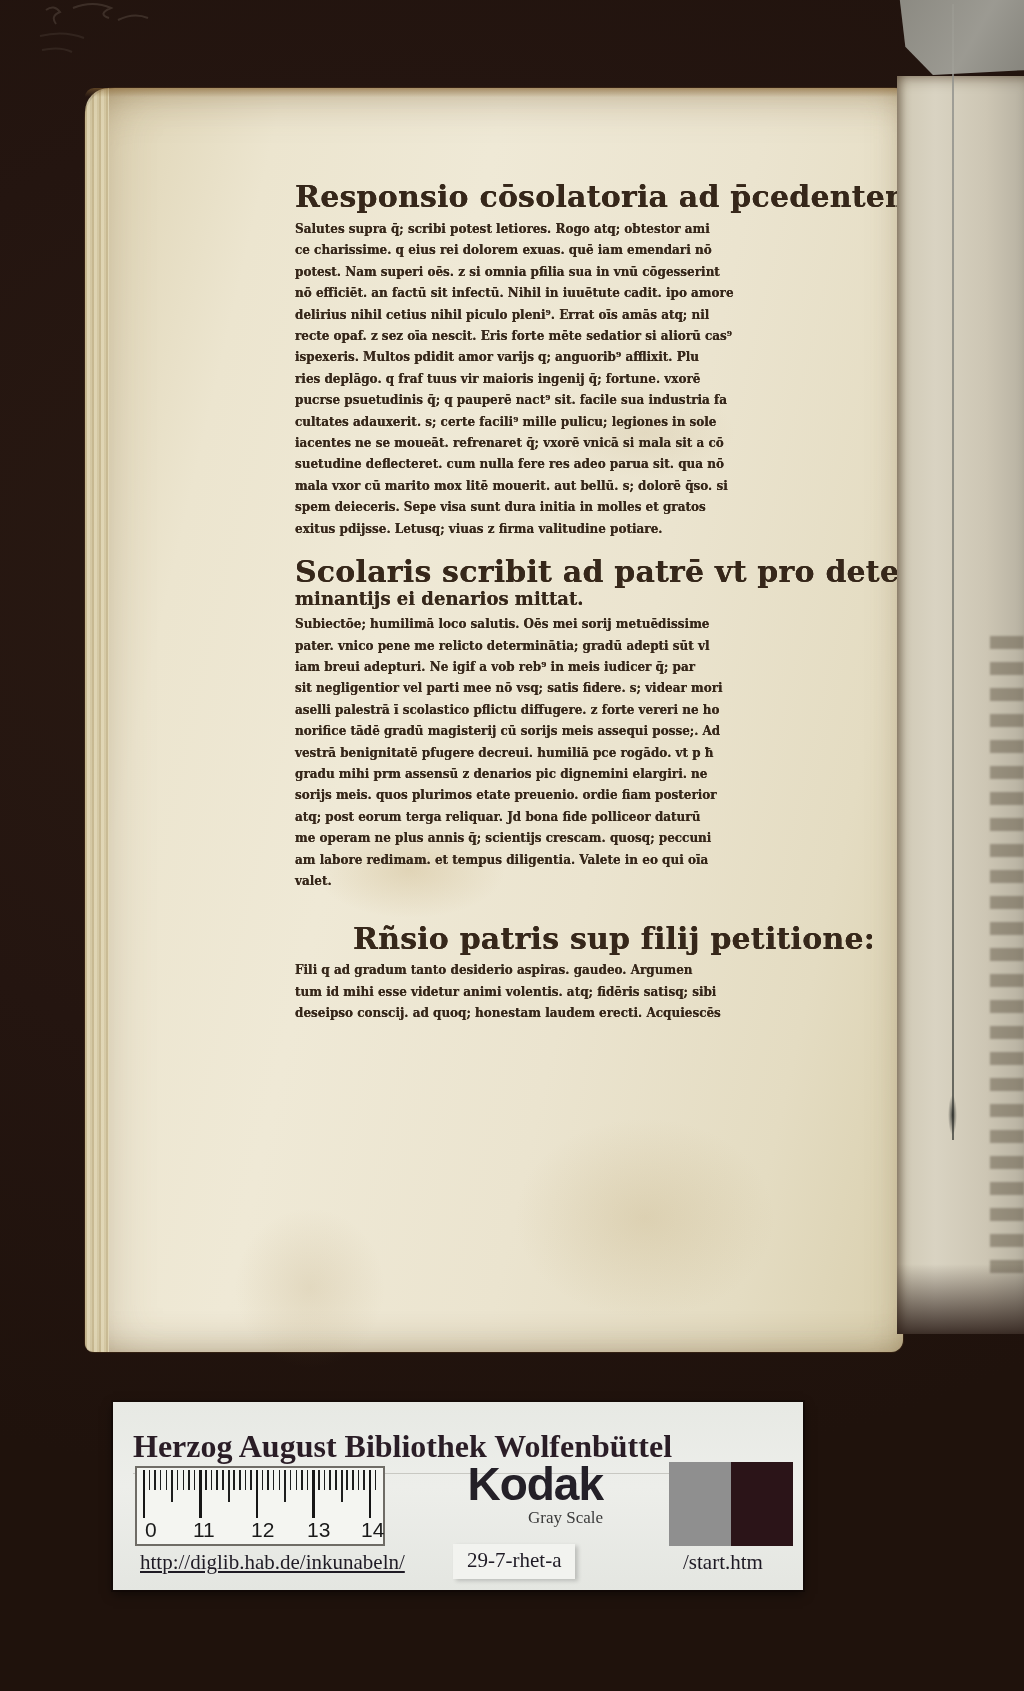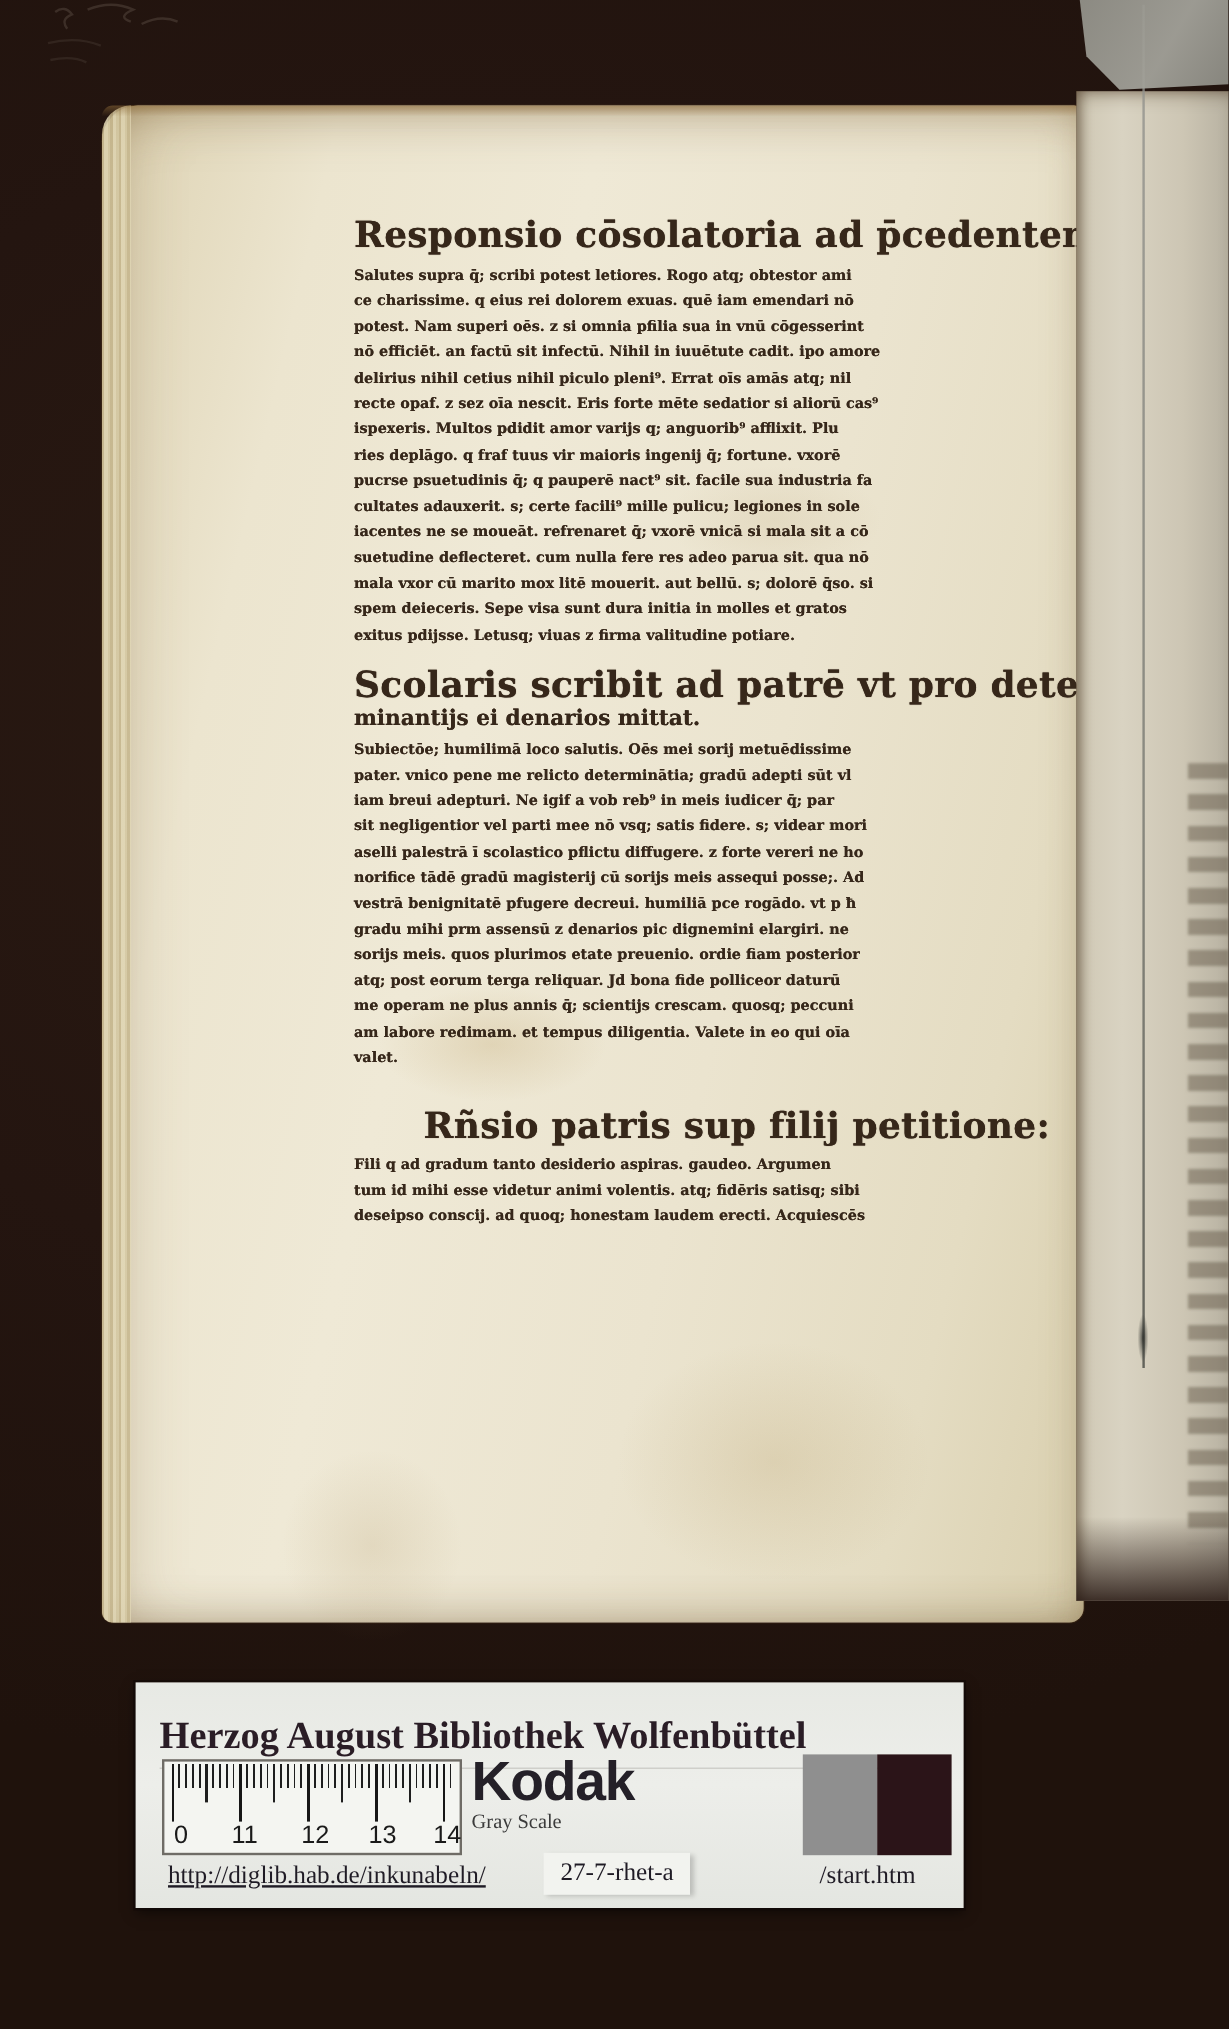--- a/index.html
+++ b/index.html
@@ -76,21 +76,21 @@
   .ticks .minor{position:absolute;inset:0 0 auto 0;height:20px;
     background:repeating-linear-gradient(90deg,#1e1e1e 0 1.5px,transparent 1.5px 5.65px);}
   .ticks .mid{position:absolute;inset:0 0 auto 0;height:32px;
     background:repeating-linear-gradient(90deg,#1e1e1e 0 1.8px,transparent 1.8px 28.25px);}
   .ticks .major{position:absolute;inset:0 0 auto 0;height:48px;
     background:repeating-linear-gradient(90deg,#161616 0 2.2px,transparent 2.2px 56.5px);}
   .ruler-nums{position:absolute;left:0;right:0;bottom:2px;height:24px;
     font-family:"Liberation Sans", sans-serif;font-size:21px;color:#1a1a1a;}
   .ruler-nums span{position:absolute;top:0;}
   .rn0{left:8px;} .rn1{left:56px;} .rn2{left:114px;} .rn3{left:170px;} .rn4{left:224px;}
-  .kodak{position:absolute;left:280px;top:58px;width:210px;text-align:left;}
+  .kodak{position:absolute;left:280px;top:58px;width:210px;text-align:right;}
   .kodak-word{font-family:"Liberation Sans", sans-serif;font-weight:700;font-size:46px;
     letter-spacing:-1px;color:#242028;line-height:48px;}
   .kodak-sub{font-family:Liberation Serif, serif;font-size:17px;color:#3b3b3b;margin-top:0px;}
   .patches{position:absolute;left:556px;top:60px;display:flex;}
   .patch{width:62px;height:84px;}
   .patch-gray{background:#8f8f8f;}
   .patch-dark{background:#2b1418;}
   .label-bottom{position:absolute;left:0;right:0;bottom:10px;height:30px;
     font-family:"Liberation Serif", serif;font-size:21px;color:#1f1b25;}
   .url-base{position:absolute;left:27px;top:0;text-decoration:underline;}
@@ -194,18 +194,18 @@
       <div class="kodak-sub">Gray Scale</div>
     </div>
 
     <div class="patches">
       <div class="patch patch-gray"></div>
       <div class="patch patch-dark"></div>
     </div>
 
     <div class="label-bottom">
       <span class="url-base">http://diglib.hab.de/inkunabeln/</span>
-      <span class="shelfchip">27-7-rhet-a</span>
+      <span class="shelfchip">29-7-rhet-a</span>
       <span class="url-suffix">/start.htm</span>
     </div>
   </div>
 
 </div>
 
 </body></html>

